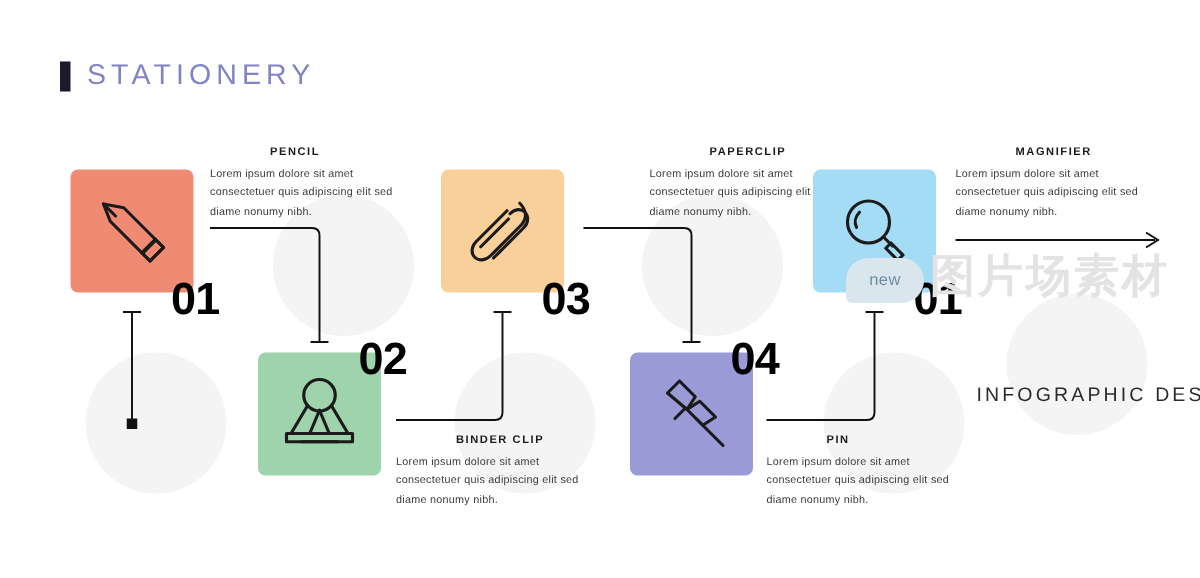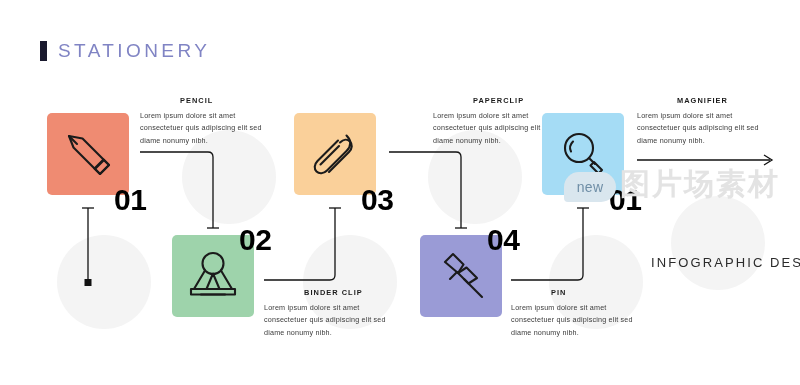--- a/index.html
+++ b/index.html
@@ -52,21 +52,21 @@
     position:absolute;left:651px;top:255px;
     font-size:13px;color:#2b2b2b;letter-spacing:2.1px;white-space:nowrap;
   }
 
   
   #watermark{position:absolute;left:560px;top:150px;width:240px;height:70px;}
   #wm-badge{
     position:absolute;left:4px;top:22px;width:52px;height:30px;
     background:#d9e6ee;border-radius:15px 15px 15px 4px;
     display:flex;align-items:center;justify-content:center;
-    font-size:14px;color:#6f8ea6;letter-spacing:0.3px;
+    font-size:11px;color:#6f8ea6;letter-spacing:0.3px;
   }
   #wm-text{
     position:absolute;left:60px;top:14px;
     font-size:30px;font-weight:700;color:#e3e3e3;letter-spacing:2px;
     white-space:nowrap;font-family:"DejaVu Sans",sans-serif;
   }
 </style>
 </head>
 <body>
 

